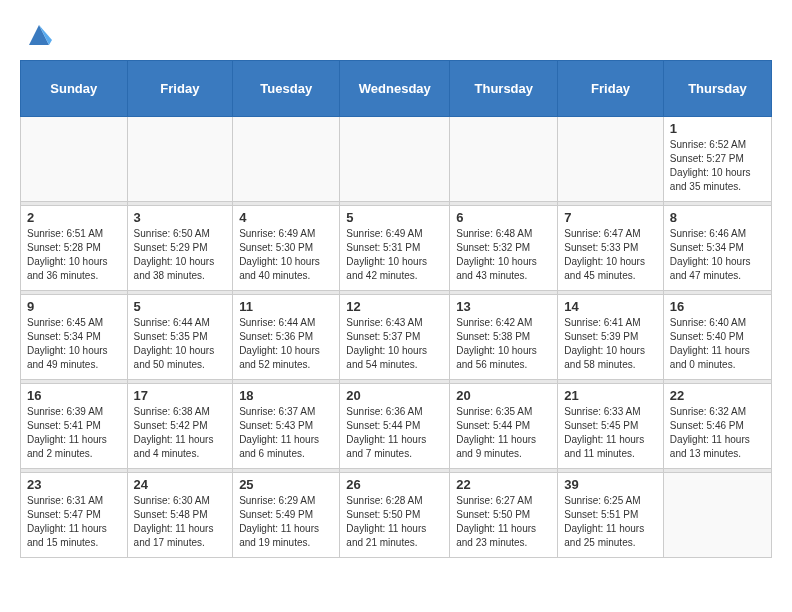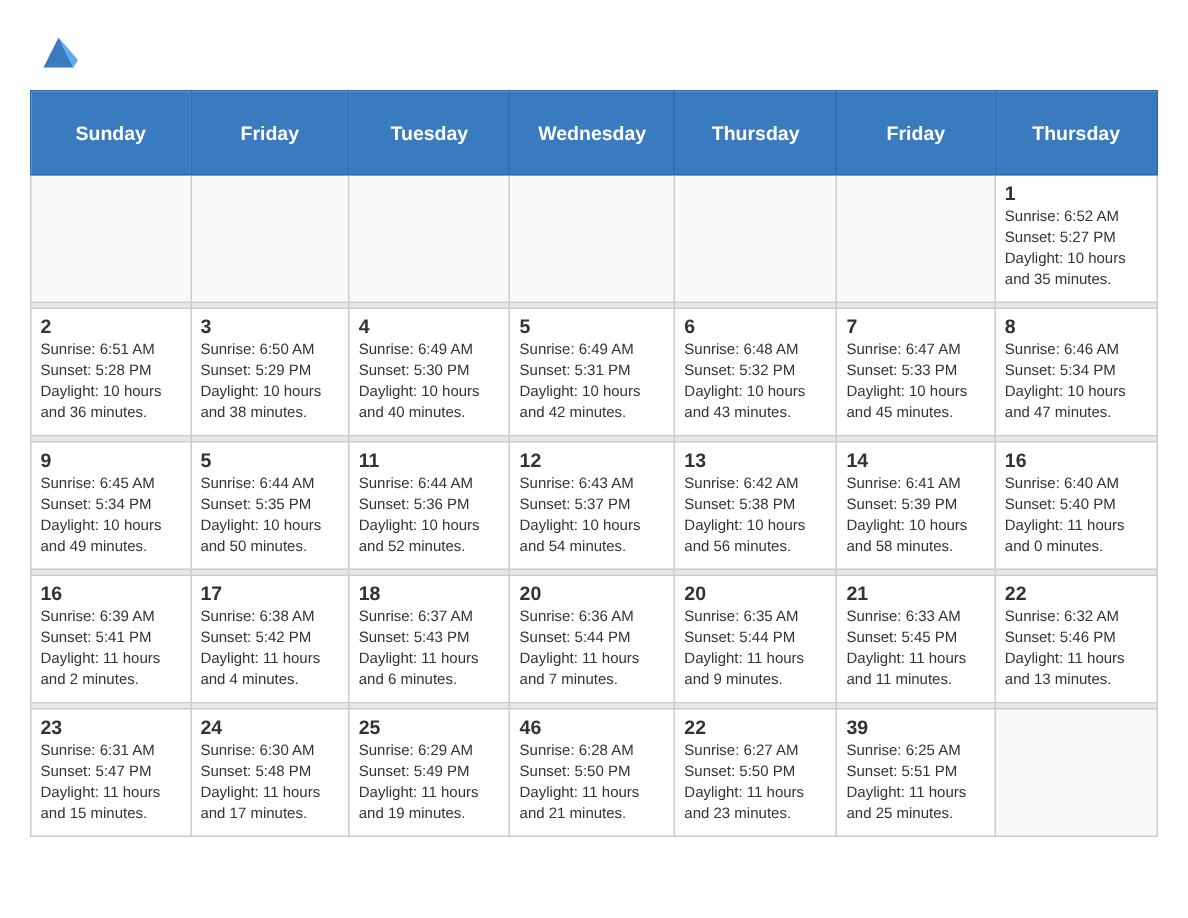--- a/index.html
+++ b/index.html
@@ -276,21 +276,21 @@
         </td>
         <td>
           <span class="day-number">24</span>
           <div class="day-info">Sunrise: 6:30 AM<br>Sunset: 5:48 PM<br>Daylight: 11 hours and 17 minutes.</div>
         </td>
         <td>
           <span class="day-number">25</span>
           <div class="day-info">Sunrise: 6:29 AM<br>Sunset: 5:49 PM<br>Daylight: 11 hours and 19 minutes.</div>
         </td>
         <td>
-          <span class="day-number">46</span>
+          <span class="day-number">26</span>
           <div class="day-info">Sunrise: 6:28 AM<br>Sunset: 5:50 PM<br>Daylight: 11 hours and 21 minutes.</div>
         </td>
         <td>
           <span class="day-number">22</span>
           <div class="day-info">Sunrise: 6:27 AM<br>Sunset: 5:50 PM<br>Daylight: 11 hours and 23 minutes.</div>
         </td>
         <td>
           <span class="day-number">39</span>
           <div class="day-info">Sunrise: 6:25 AM<br>Sunset: 5:51 PM<br>Daylight: 11 hours and 25 minutes.</div>
         </td>

